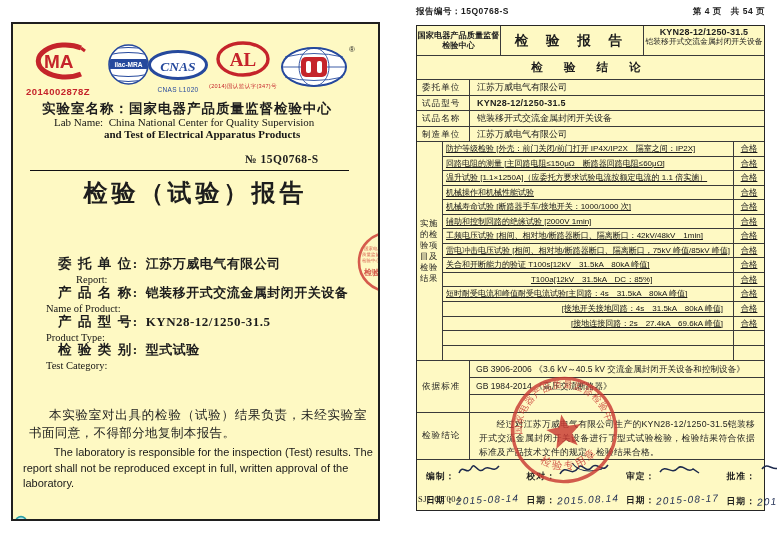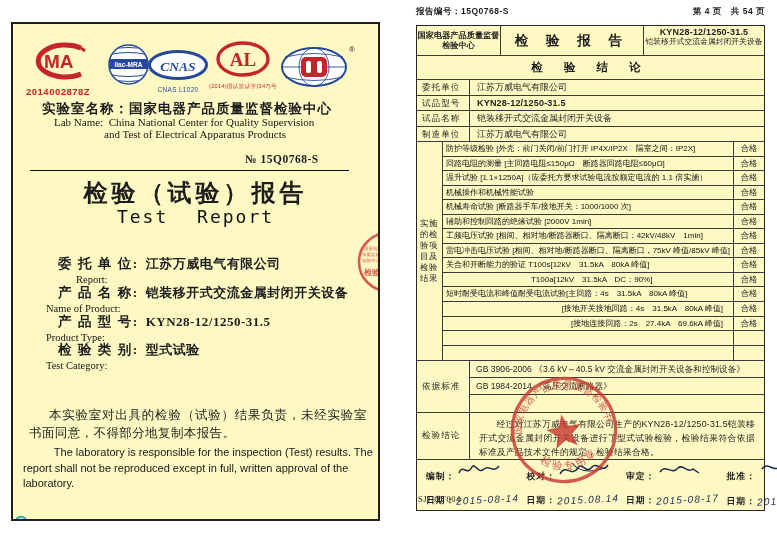--- a/index.html
+++ b/index.html
@@ -52,21 +52,21 @@
 
   .trow { height:24px; border-bottom:1px solid #3a3a3a; text-align:center; font-size:11.5px; font-weight:bold; letter-spacing:9px; line-height:23px; }
 
   .irow { display:flex; height:15.5px; border-bottom:1px solid #3a3a3a; }
   .ilabel { width:53px; border-right:1px solid #3a3a3a; font-size:8.6px; letter-spacing:1px; padding-left:5px; line-height:14.5px; }
   .ival { flex:1; padding-left:7px; font-size:9px; line-height:14.5px; font-weight:500; white-space:nowrap; overflow:hidden; }
   .ival.bold { font-weight:bold; letter-spacing:0.2px; }
 
   .items-block { display:flex; border-bottom:1px solid #3a3a3a; }
   .items-label { width:53px; border-right:1px solid #3a3a3a; display:flex; flex-direction:column; justify-content:center; font-size:8.4px; line-height:11px; padding-left:3px; letter-spacing:0.5px; }
-  .items-main { flex:1; display:flex; flex-direction:column; }
+  .items-main { flex:1; display:flex; flex-direction:column;text-decoration:underline; }
   .item-row { display:flex; height:14.55px; border-bottom:1px solid #3a3a3a; }
   .item-row:last-child { border-bottom:none; }
   .item-text { flex:1; padding:0 3px; font-size:8px; line-height:13.6px; white-space:nowrap; overflow:hidden; color:#121212; }
   .item-res { width:31px; border-left:1px solid #3a3a3a; text-align:center; font-size:8.4px; line-height:13.6px; }
   .indent-t100a .item-text { padding-left:88px; }
   .alignr .item-text { text-align:right; padding-right:10px; }
 
   .std-block { display:flex; border-bottom:1px solid #3a3a3a; }
   .std-label { width:53px; border-right:1px solid #3a3a3a; display:flex; align-items:center; padding-left:5px; font-size:8.6px; letter-spacing:1px; }
   .std-main { flex:1; display:flex; flex-direction:column; }
@@ -155,26 +155,25 @@
         <text x="70" y="10" font-size="8" fill="#222">®</text>
       </svg>
     </div>
 
     <div class="lab-cn">
       <span>实验室名称：</span><span>国家电器产品质量监督检验中心</span>
     </div>
     <div class="lab-en" style="top:92px; left:41px;">
       <span>Lab Name:</span>&nbsp;&nbsp;<span>China National Center for Quality Supervision</span>
     </div>
-    <div class="lab-en" style="top:104px; left:91px;">and Test of Electrical Apparatus Products</div>
+    <div class="lab-en" style="top:104px; left:91px;font-weight:bold;">and Test of Electrical Apparatus Products</div>
 
     <div class="report-no">№  15Q0768-S</div>
     <div class="rule"></div>
     <div class="title-cn">检验（试验）报告</div>
-    <div class="title-en">Test Report</div>
 
     <div class="field" style="top:230px;">
       <div class="f-cn"><span class="f-label">委 托 单 位:</span><span class="f-value">江苏万威电气有限公司</span></div>
       <div class="f-en en-indent">Report:</div>
     </div>
     <div class="field" style="top:259px;">
       <div class="f-cn"><span class="f-label">产 品 名 称:</span><span class="f-value">铠装移开式交流金属封闭开关设备</span></div>
       <div class="f-en">Name of Product:</div>
     </div>
     <div class="field" style="top:288px;">
@@ -283,21 +282,21 @@
             </div>
           <div class="item-row">
               <div class="item-text">雷电冲击电压试验 [相间、相对地/断路器断口、隔离断口，75kV 峰值/85kV 峰值]</div>
               <div class="item-res">合格</div>
             </div>
           <div class="item-row">
               <div class="item-text">关合和开断能力的验证 T100s[12kV　31.5kA　80kA 峰值]</div>
               <div class="item-res">合格</div>
             </div>
           <div class="item-row indent-t100a">
-              <div class="item-text">T100a[12kV　31.5kA　DC：90%]</div>
+              <div class="item-text">T100a[12kV　31.5kA　DC：85%]</div>
               <div class="item-res">合格</div>
             </div>
           <div class="item-row">
               <div class="item-text">短时耐受电流和峰值耐受电流试验[主回路：4s　31.5kA　80kA 峰值]</div>
               <div class="item-res">合格</div>
             </div>
           <div class="item-row alignr">
               <div class="item-text">[接地开关接地回路：4s　31.5kA　80kA 峰值]</div>
               <div class="item-res">合格</div>
             </div>

